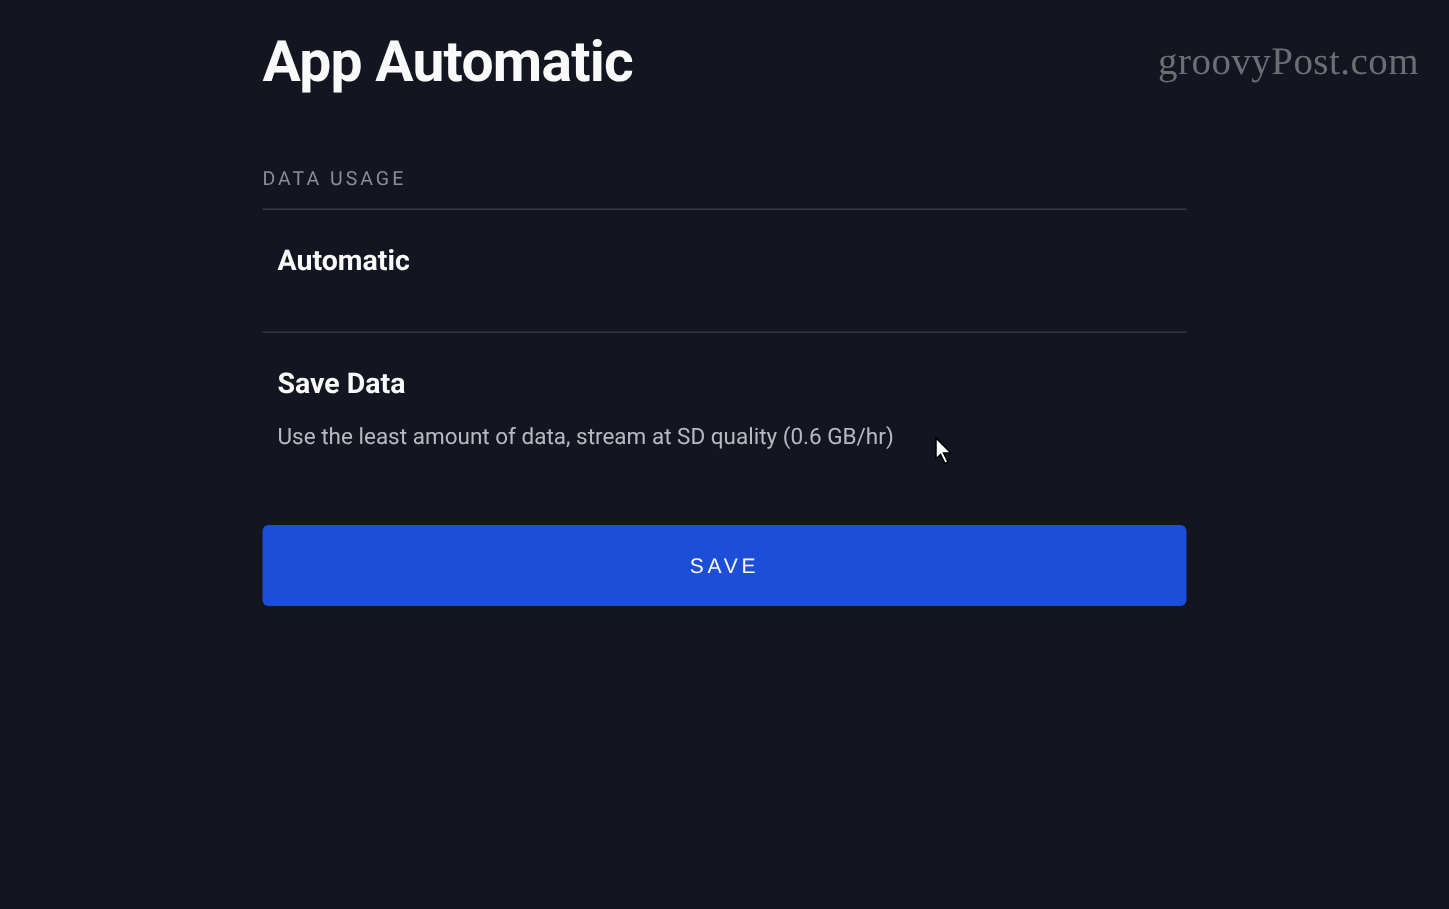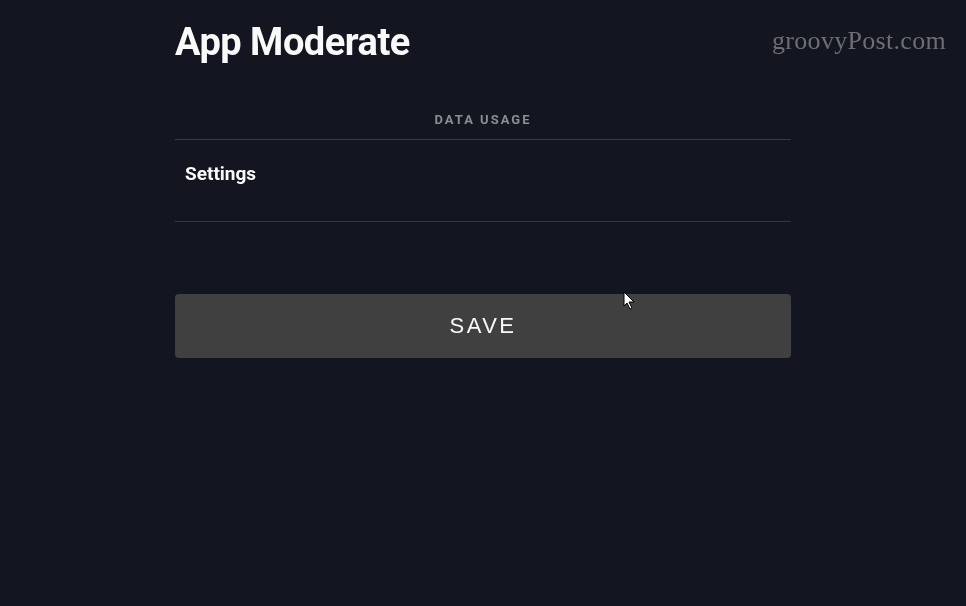--- a/index.html
+++ b/index.html
@@ -30,27 +30,26 @@
       position: absolute;
       top: 26px;
       right: 20px;
       font-family: Georgia, 'Times New Roman', serif;
       font-size: 26px;
       color: #6d6e73;
       letter-spacing: 0.3px;
     }
     .section-label {
       font-size: 13px;
-      font-weight: 700;
+      font-weight: 400;
       letter-spacing: 2px;
       color: #8b8d93;
       text-transform: uppercase;
       padding-bottom: 12px;
       border-bottom: 1px solid #3a3b42;
-      text-align: center;
     }
     .option-row {
       display: flex;
       align-items: flex-start;
       justify-content: space-between;
       padding: 22px 10px 22px 10px;
       border-bottom: 1px solid #35363d;
       cursor: pointer;
     }
     .option-row:last-of-type {
@@ -80,59 +79,63 @@
     }
     .check-icon svg {
       width: 28px;
       height: 28px;
       stroke: #f9f9f9;
       stroke-width: 2.5;
       fill: none;
     }
     .save-button {
       width: 100%;
-      background: #404040;
+      background: #1d4ed8;
       color: #f9f9f9;
       border: none;
       border-radius: 4px;
       padding: 19px 0;
-      font-size: 22px;
+      font-size: 14px;
       font-weight: 500;
       letter-spacing: 2.5px;
       cursor: pointer;
       margin-top: 26px;
     }
     .cursor-icon {
       position: absolute;
       top: 290px;
       left: 620px;
       pointer-events: none;
     }
     .cursor-icon svg {
       width: 18px;
       height: 22px;
     }
   </style>
 </head>
 <body>
 
 <div class="container">
-  <h1 class="page-title">App Moderate</h1>
+  <h1 class="page-title">App Automatic</h1>
 
   <div class="section-label">DATA USAGE</div>
 
 
   <div class="option-row">
     <div class="option-content">
-      <div class="option-title">Settings</div>
+      <div class="option-title">Automatic</div>
     </div>
     <div class="check-holder"></div>
   </div>
 
   <div class="option-row">
+    <div class="option-content">
+      <div class="option-title">Save Data</div>
+      <div class="option-desc">Use the least amount of data, stream at SD quality (0.6 GB/hr)</div>
+    </div>
     <div class="check-holder"></div>
   </div>
 
   <button class="save-button">SAVE</button>
 </div>
 
 <div class="watermark">groovyPost.com</div>
 
 <div class="cursor-icon">
   <svg viewBox="0 0 18 22">

